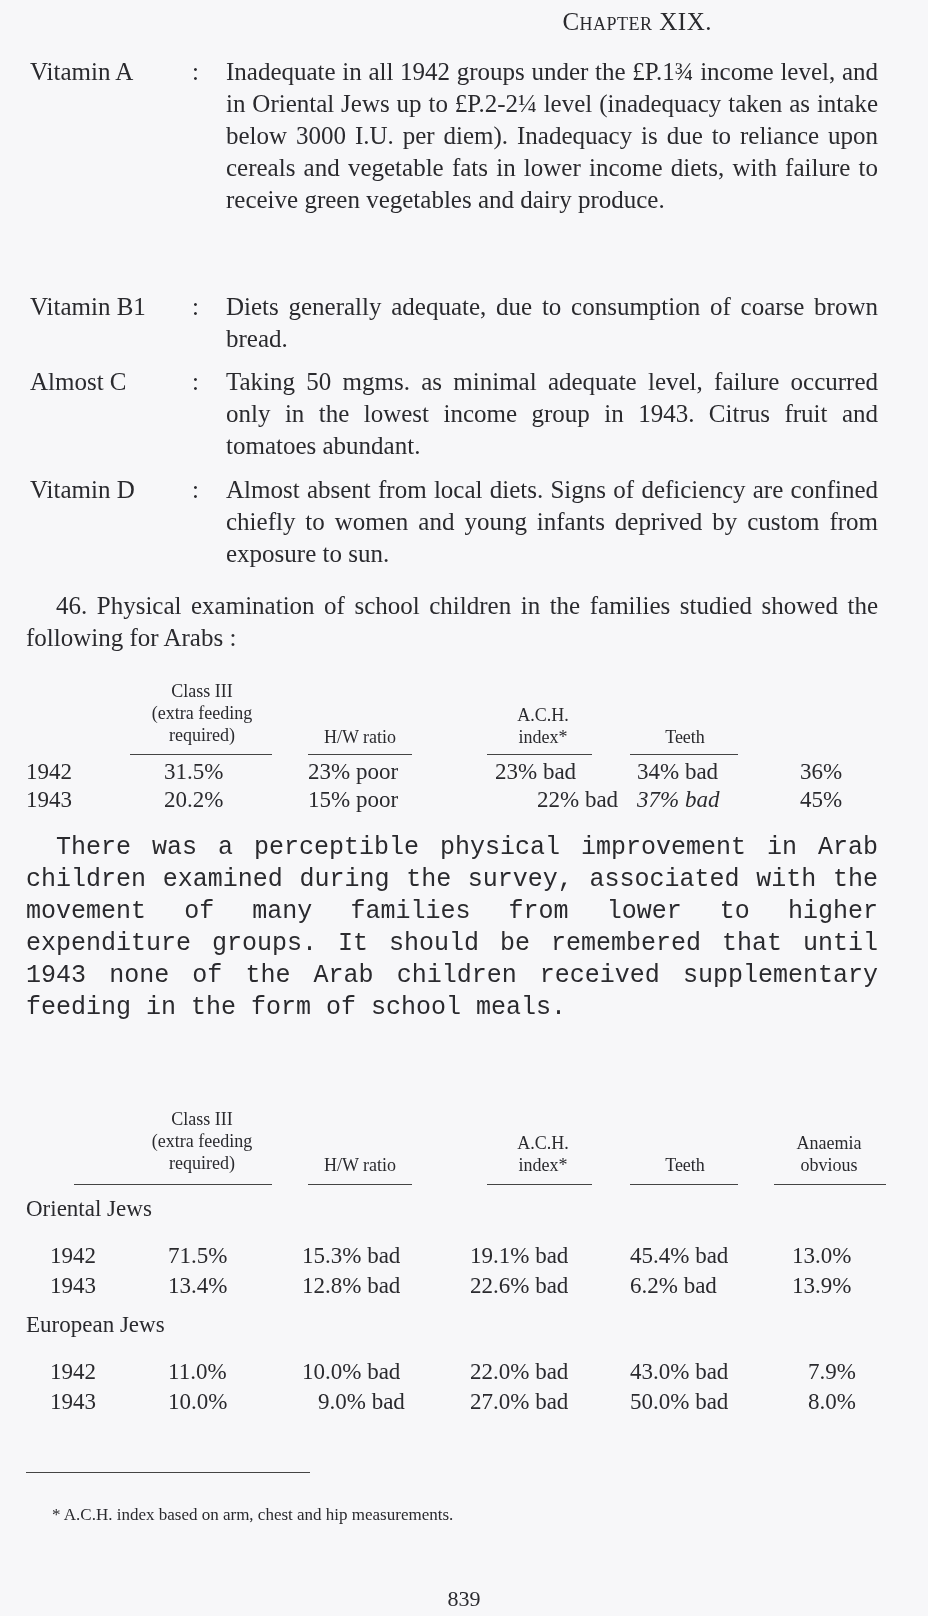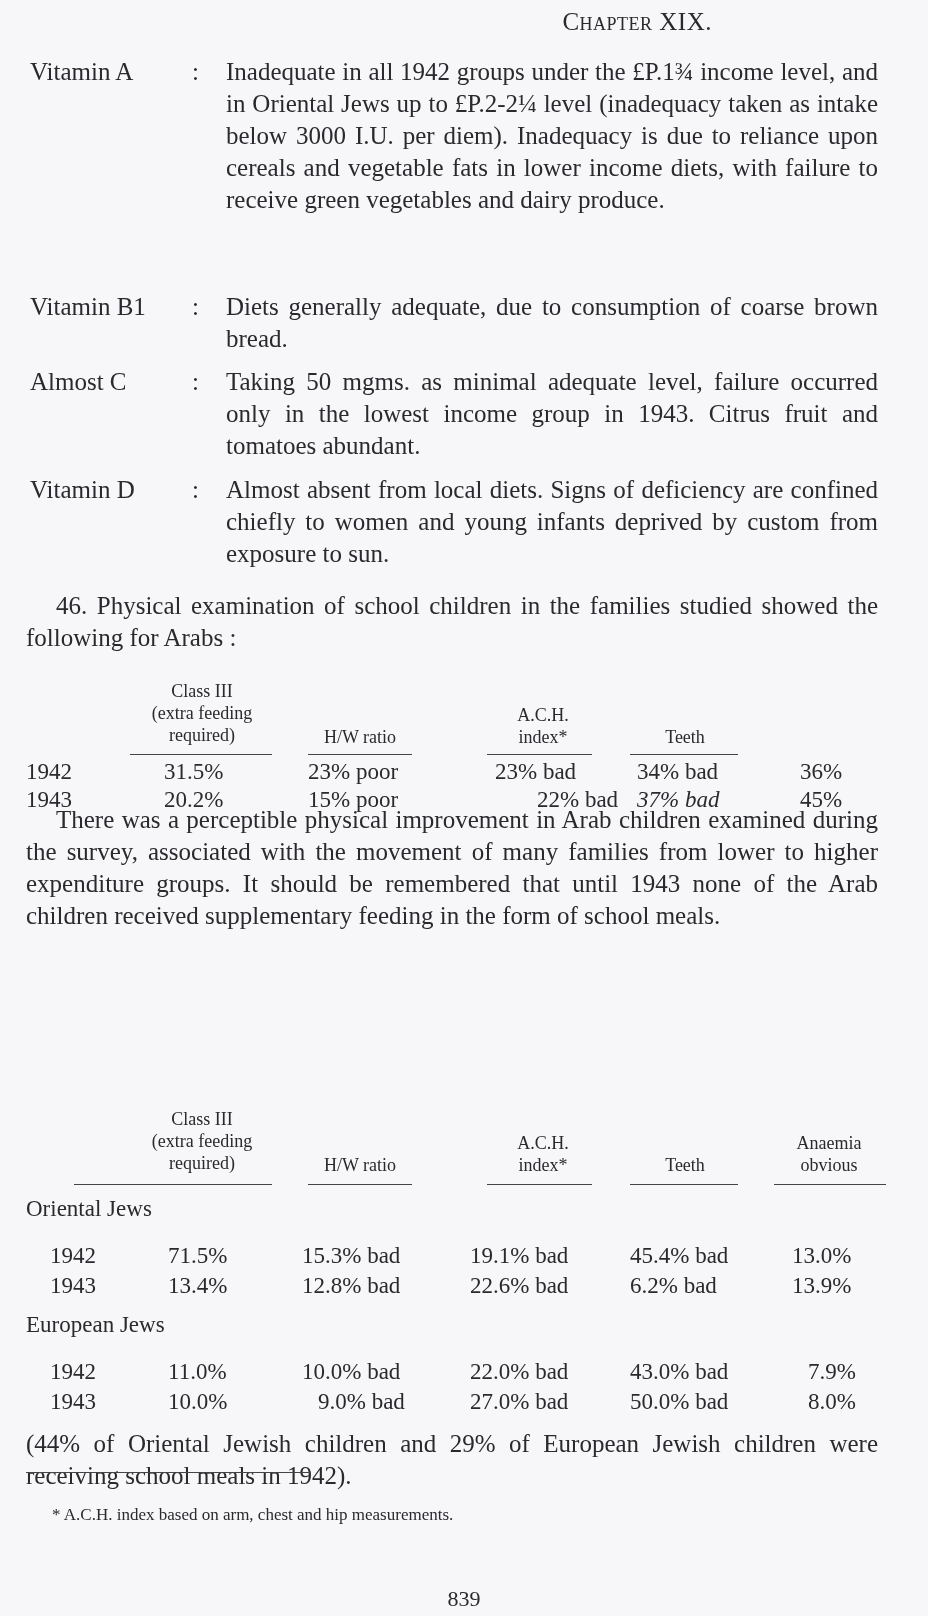--- a/index.html
+++ b/index.html
@@ -86,21 +86,21 @@
   </div>
   <div>
     <span class="cell" style="left:26px; top:786px;">1943</span>
     <span class="cell" style="left:164px; top:786px;">20.2%</span>
     <span class="cell" style="left:308px; top:786px;">15% poor</span>
     <span class="cell" style="left:509px; top:786px;margin-left:28px;">22% bad</span>
     <span class="cell" style="left:637px; top:786px;font-style:italic;">37% bad</span>
     <span class="cell" style="left:800px; top:786px;">45%</span>
   </div>
 
-  <div class="para indent" style="top:804px;">There was a perceptible physical improvement in Arab children examined during the survey, associated with the movement of many families from lower to higher expenditure groups. It should be remembered that until 1943 none of the Arab children received supplementary feeding in the form of school meals.</div>
+  <div class="para indent" style="top:832px;font-family:Liberation Mono, monospace;">There was a perceptible physical improvement in Arab children examined during the survey, associated with the movement of many families from lower to higher expenditure groups. It should be remembered that until 1943 none of the Arab children received supplementary feeding in the form of school meals.</div>
 
 
   <div class="tbl-head" style="left:122px; top:1108px; width:160px; white-space:pre-line;">Class III
 (extra feeding
 required)</div>
   <div class="tbl-head" style="left:300px; top:1154px; width:120px;">H/W ratio</div>
   <div class="tbl-head" style="left:488px; top:1132px; width:110px; white-space:pre-line;">A.C.H.
 index*</div>
   <div class="tbl-head" style="left:630px; top:1154px; width:110px;">Teeth</div>
   <div class="tbl-head" style="left:774px; top:1132px; width:110px; white-space:pre-line;">Anaemia
@@ -141,19 +141,18 @@
   </div>
   <div>
     <span class="cell" style="left:50px; top:1388px;">1943</span>
     <span class="cell" style="left:168px; top:1388px;">10.0%</span>
     <span class="cell" style="left:318px; top:1388px;">9.0% bad</span>
     <span class="cell" style="left:470px; top:1388px;">27.0% bad</span>
     <span class="cell" style="left:630px; top:1388px;">50.0% bad</span>
     <span class="cell" style="left:808px; top:1388px;">8.0%</span>
   </div>
 
-  <div class="para" style="top:1428px;">(44% of Oriental Jewish children and 29% of European Jewish children were receiving school meals in 1942).</div>
 
   <div class="footnote-rule"></div>
   <div class="footnote">* A.C.H. index based on arm, chest and hip measurements.</div>
 
   <div class="page-num">839</div>
 </div>
 
 </body></html>

